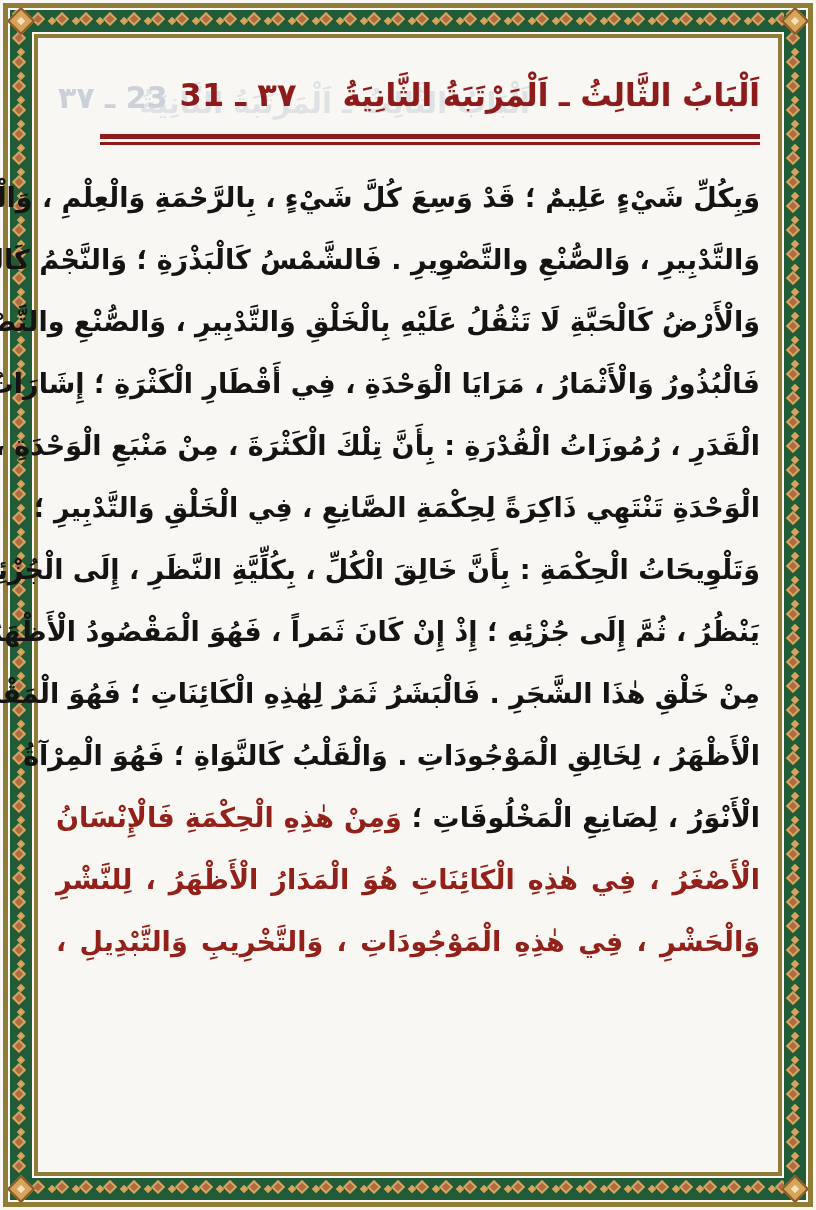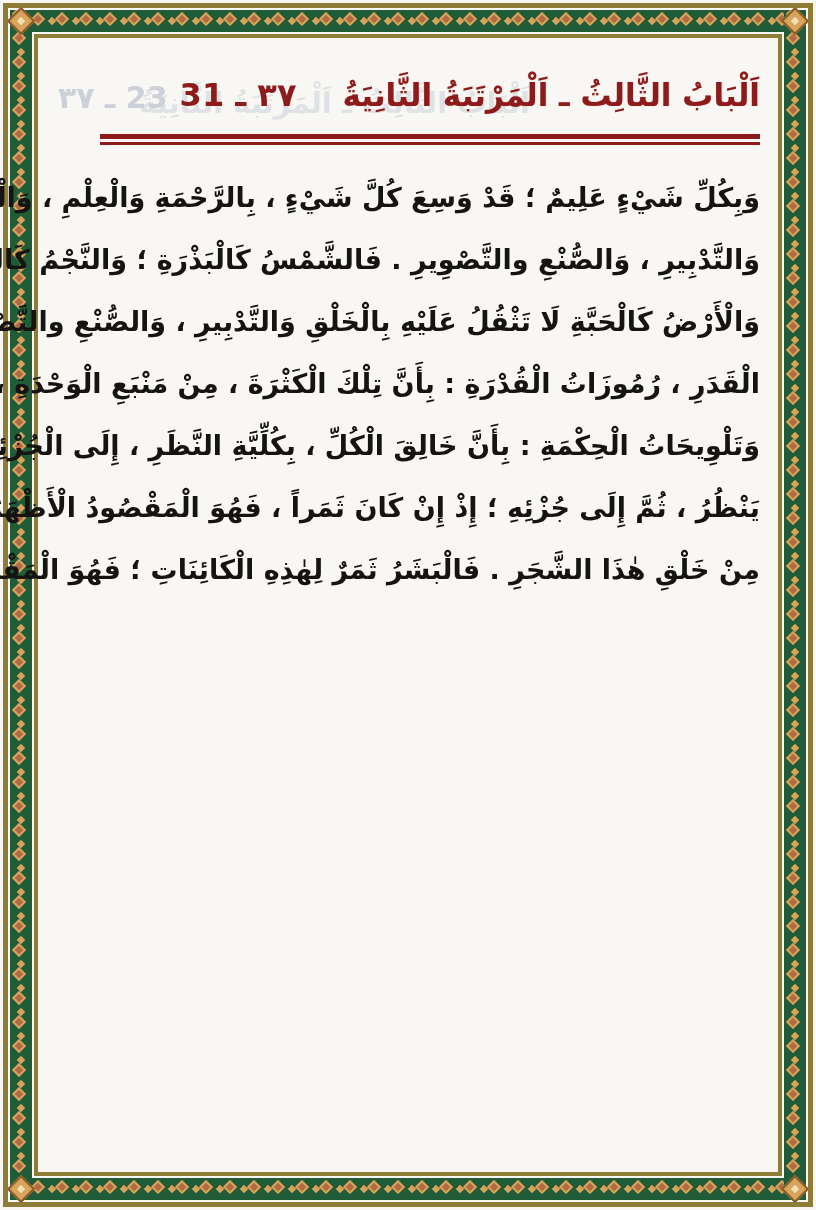--- a/index.html
+++ b/index.html
@@ -413,18 +413,24 @@
     <span class="ghost-nums">23 ـ ٣٧</span>
     <span class="ghost-title">اَلْبَابُ الثَّالِثُ ـ اَلْمَرْتَبَةُ الثَّانِيَةُ</span>
     <span class="header-title">اَلْبَابُ الثَّالِثُ ـ اَلْمَرْتَبَةُ الثَّانِيَةُ</span>
     <span class="page-range">٣٧ ـ 31</span>
   </div>
   <div class="divider"></div>
   <div class="body-text" id="body-text">
       <div class="bline" dir="rtl"><span class="seg-black">وَبِكُلِّ شَيْءٍ عَلِيمٌ ؛ قَدْ وَسِعَ كُلَّ شَيْءٍ ، بِالرَّحْمَةِ وَالْعِلْمِ ، وَالْخَلْقِ</span> </div>
       <div class="bline" dir="rtl"><span class="seg-black">وَالتَّدْبِيرِ ، وَالصُّنْعِ والتَّصْوِيرِ . فَالشَّمْسُ كَالْبَذْرَةِ ؛ وَالنَّجْمُ كَالزَّهْرَةِ ؛</span> </div>
       <div class="bline" dir="rtl"><span class="seg-black">وَالْأَرْضُ كَالْحَبَّةِ لَا تَثْقُلُ عَلَيْهِ بِالْخَلْقِ وَالتَّدْبِيرِ ، وَالصُّنْعِ والتَّصْوِيرِ .</span> </div>
+      <div class="bline" dir="rtl"><span class="seg-black">فَالْبُذُورُ وَالْأَثْمَارُ ، مَرَايَا الْوَحْدَةِ ، فِي أَقْطَارِ الْكَثْرَةِ ؛ إِشَارَاتُ</span> </div>
       <div class="bline" dir="rtl"><span class="seg-black">الْقَدَرِ ، رُمُوزَاتُ الْقُدْرَةِ : بِأَنَّ تِلْكَ الْكَثْرَةَ ، مِنْ مَنْبَعِ الْوَحْدَةِ ،</span> </div>
+      <div class="bline" dir="rtl"><span class="seg-black">الْوَحْدَةِ تَنْتَهِي ذَاكِرَةً لِحِكْمَةِ الصَّانِعِ ، فِي الْخَلْقِ وَالتَّدْبِيرِ ؛</span> </div>
       <div class="bline" dir="rtl"><span class="seg-black">وَتَلْوِيحَاتُ الْحِكْمَةِ : بِأَنَّ خَالِقَ الْكُلِّ ، بِكُلِّيَّةِ النَّظَرِ ، إِلَى الْجُزْئِيِّ</span> </div>
       <div class="bline" dir="rtl"><span class="seg-black">يَنْظُرُ ، ثُمَّ إِلَى جُزْئِهِ ؛ إِذْ إِنْ كَانَ ثَمَراً ، فَهُوَ الْمَقْصُودُ الْأَظْهَرُ ،</span> </div>
       <div class="bline" dir="rtl"><span class="seg-black">مِنْ خَلْقِ هٰذَا الشَّجَرِ . فَالْبَشَرُ ثَمَرٌ لِهٰذِهِ الْكَائِنَاتِ ؛ فَهُوَ الْمَقْصُودُ</span> </div>
+      <div class="bline" dir="rtl"><span class="seg-black">الْأَظْهَرُ ، لِخَالِقِ الْمَوْجُودَاتِ . وَالْقَلْبُ كَالنَّوَاةِ ؛ فَهُوَ الْمِرْآةُ</span> </div>
+      <div class="bline" dir="rtl"><span class="seg-black">الْأَنْوَرُ ، لِصَانِعِ الْمَخْلُوقَاتِ ؛ </span> <span class="seg-red">وَمِنْ هٰذِهِ الْحِكْمَةِ فَالْإِنْسَانُ</span> </div>
+      <div class="bline" dir="rtl"><span class="seg-red">الْأَصْغَرُ ، فِي هٰذِهِ الْكَائِنَاتِ هُوَ الْمَدَارُ الْأَظْهَرُ ، لِلنَّشْرِ</span> </div>
+      <div class="bline" dir="rtl"><span class="seg-red">وَالْحَشْرِ ، فِي هٰذِهِ الْمَوْجُودَاتِ ، وَالتَّخْرِيبِ وَالتَّبْدِيلِ ،</span> </div>
     </div>
 </div>
 
 </body></html>

